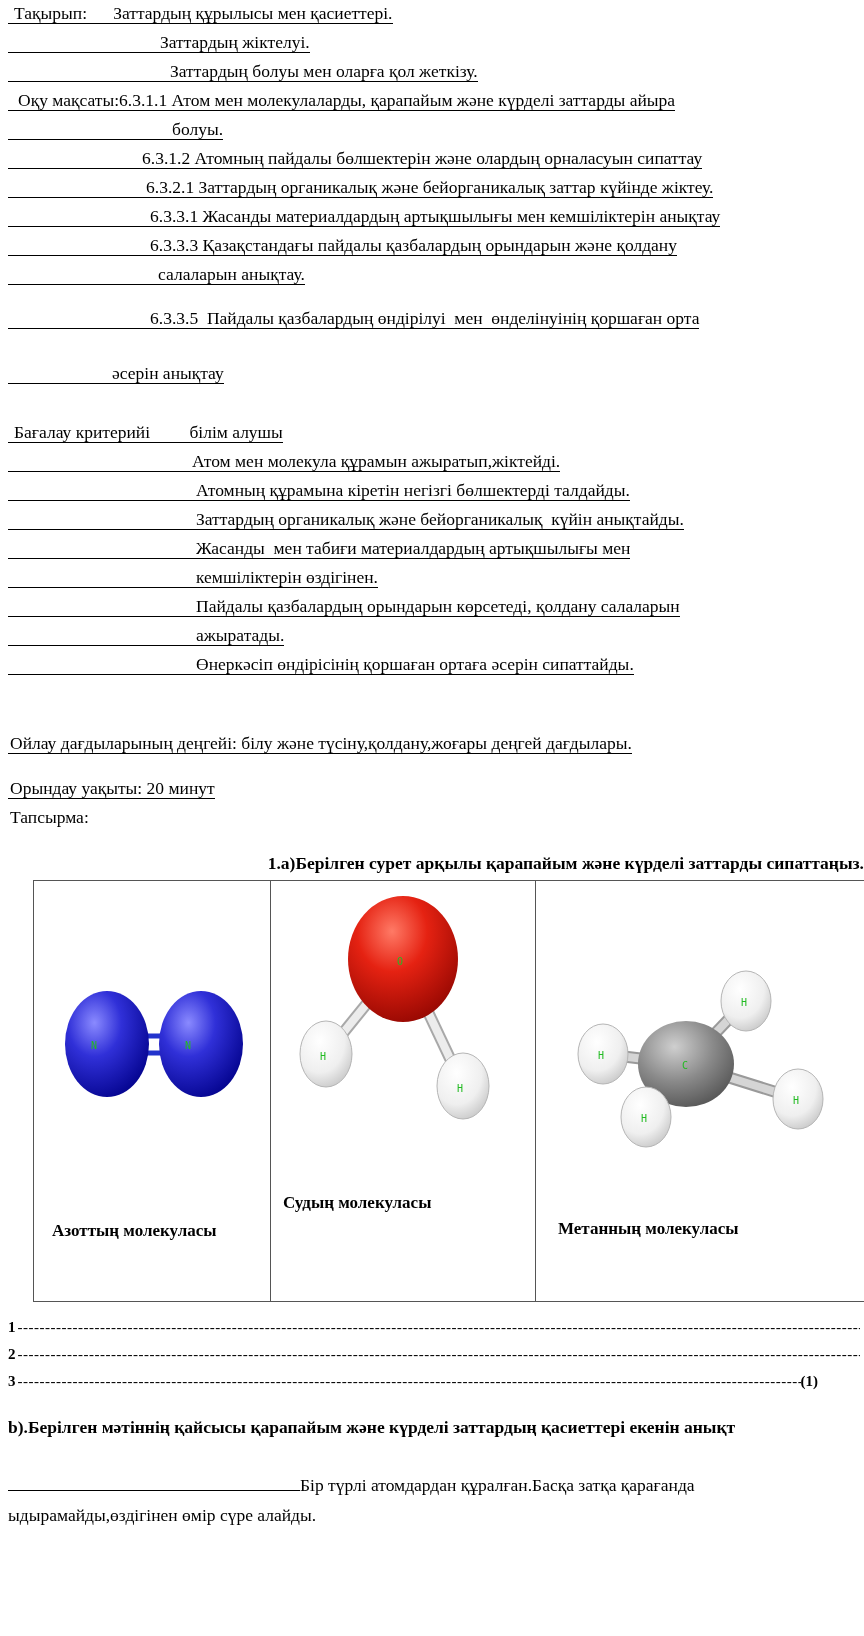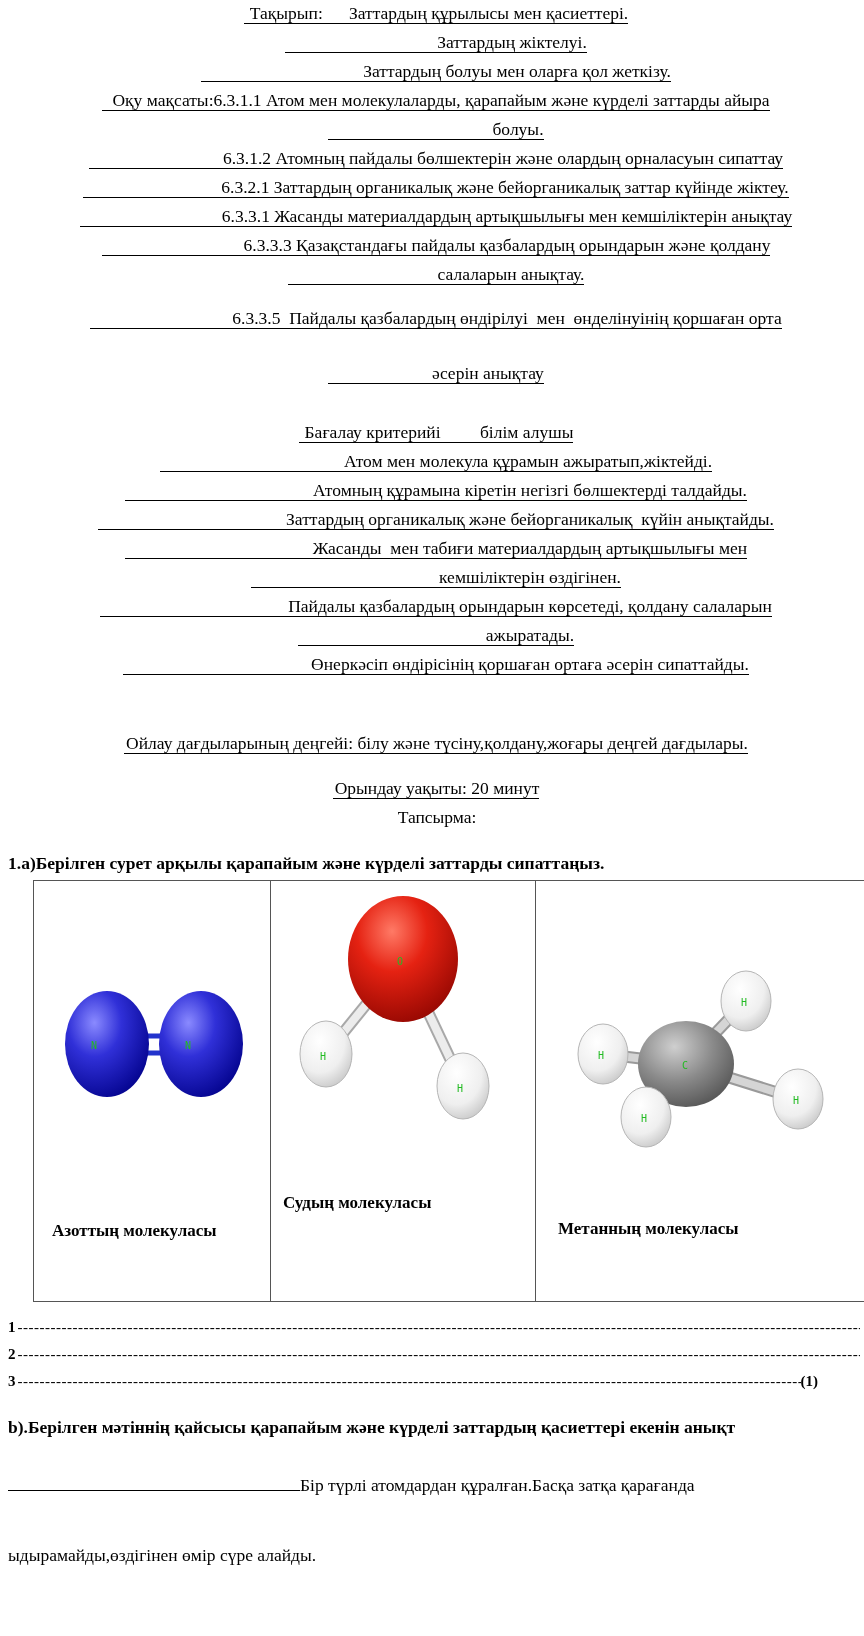--- a/index.html
+++ b/index.html
@@ -4,39 +4,39 @@
 <style>
   * { box-sizing: border-box; }
   html,body { margin:0; padding:0; }
   body {
     width:864px; height:1636px; overflow:hidden;
     background:#ffffff; color:#000;
     font-family:"Liberation Serif","DejaVu Serif",serif;
     font-size:17.5px;
     padding-left:8px;
   }
-  .ln { height:29px; line-height:27px; white-space:pre;text-align:center; }
+  .ln { height:29px; line-height:27px; white-space:pre; }
   .u  { border-bottom:1px solid #000; white-space:pre; }
-  .title-line { height:24px; line-height:22px; white-space:nowrap; overflow:hidden; font-weight:bold; }
+  .title-line { height:24px; line-height:22px; white-space:nowrap; overflow:hidden; font-weight:bold;text-align:right; }
 
   
   .moltable { display:flex; margin-top:4px; margin-left:25px; width:831px; border:1px solid #555; }
   .molcell { position:relative; height:420px; border-right:1px solid #555; background:#fff; }
   .molcell:last-child { border-right:1px solid #555; }
   .molcell svg { display:block; }
   .caption { position:absolute; font-weight:bold; font-size:17px; white-space:nowrap; }
 
   
   .ans { display:flex; align-items:center; height:27px; font-size:15px; padding-right:4px; }
   .ans .n { font-weight:bold; margin-right:2px; }
   .ans .d { flex:1; overflow:hidden; white-space:nowrap; letter-spacing:0.5px; }
   .ans .sfx { font-weight:bold; white-space:nowrap; }
 
   .btitle { font-weight:bold; white-space:nowrap; overflow:hidden; width:852px; height:26px; line-height:24px; }
-  .final { white-space:pre; height:30px; line-height:28px;margin-top:40px; }
+  .final { white-space:pre; height:30px; line-height:28px; }
   .blankline { display:inline-block; width:292px; height:1.05em; border-bottom:1px solid #000; vertical-align:baseline; }
 
   .atom-label { font-family:"DejaVu Sans Mono",monospace; font-size:10px; fill:#22bb22; }
 </style>
 </head>
 <body>
 
 <svg width="0" height="0" style="position:absolute" aria-hidden="true">
   <defs>
     <radialGradient id="blueGrad" cx="35%" cy="30%" r="80%">

